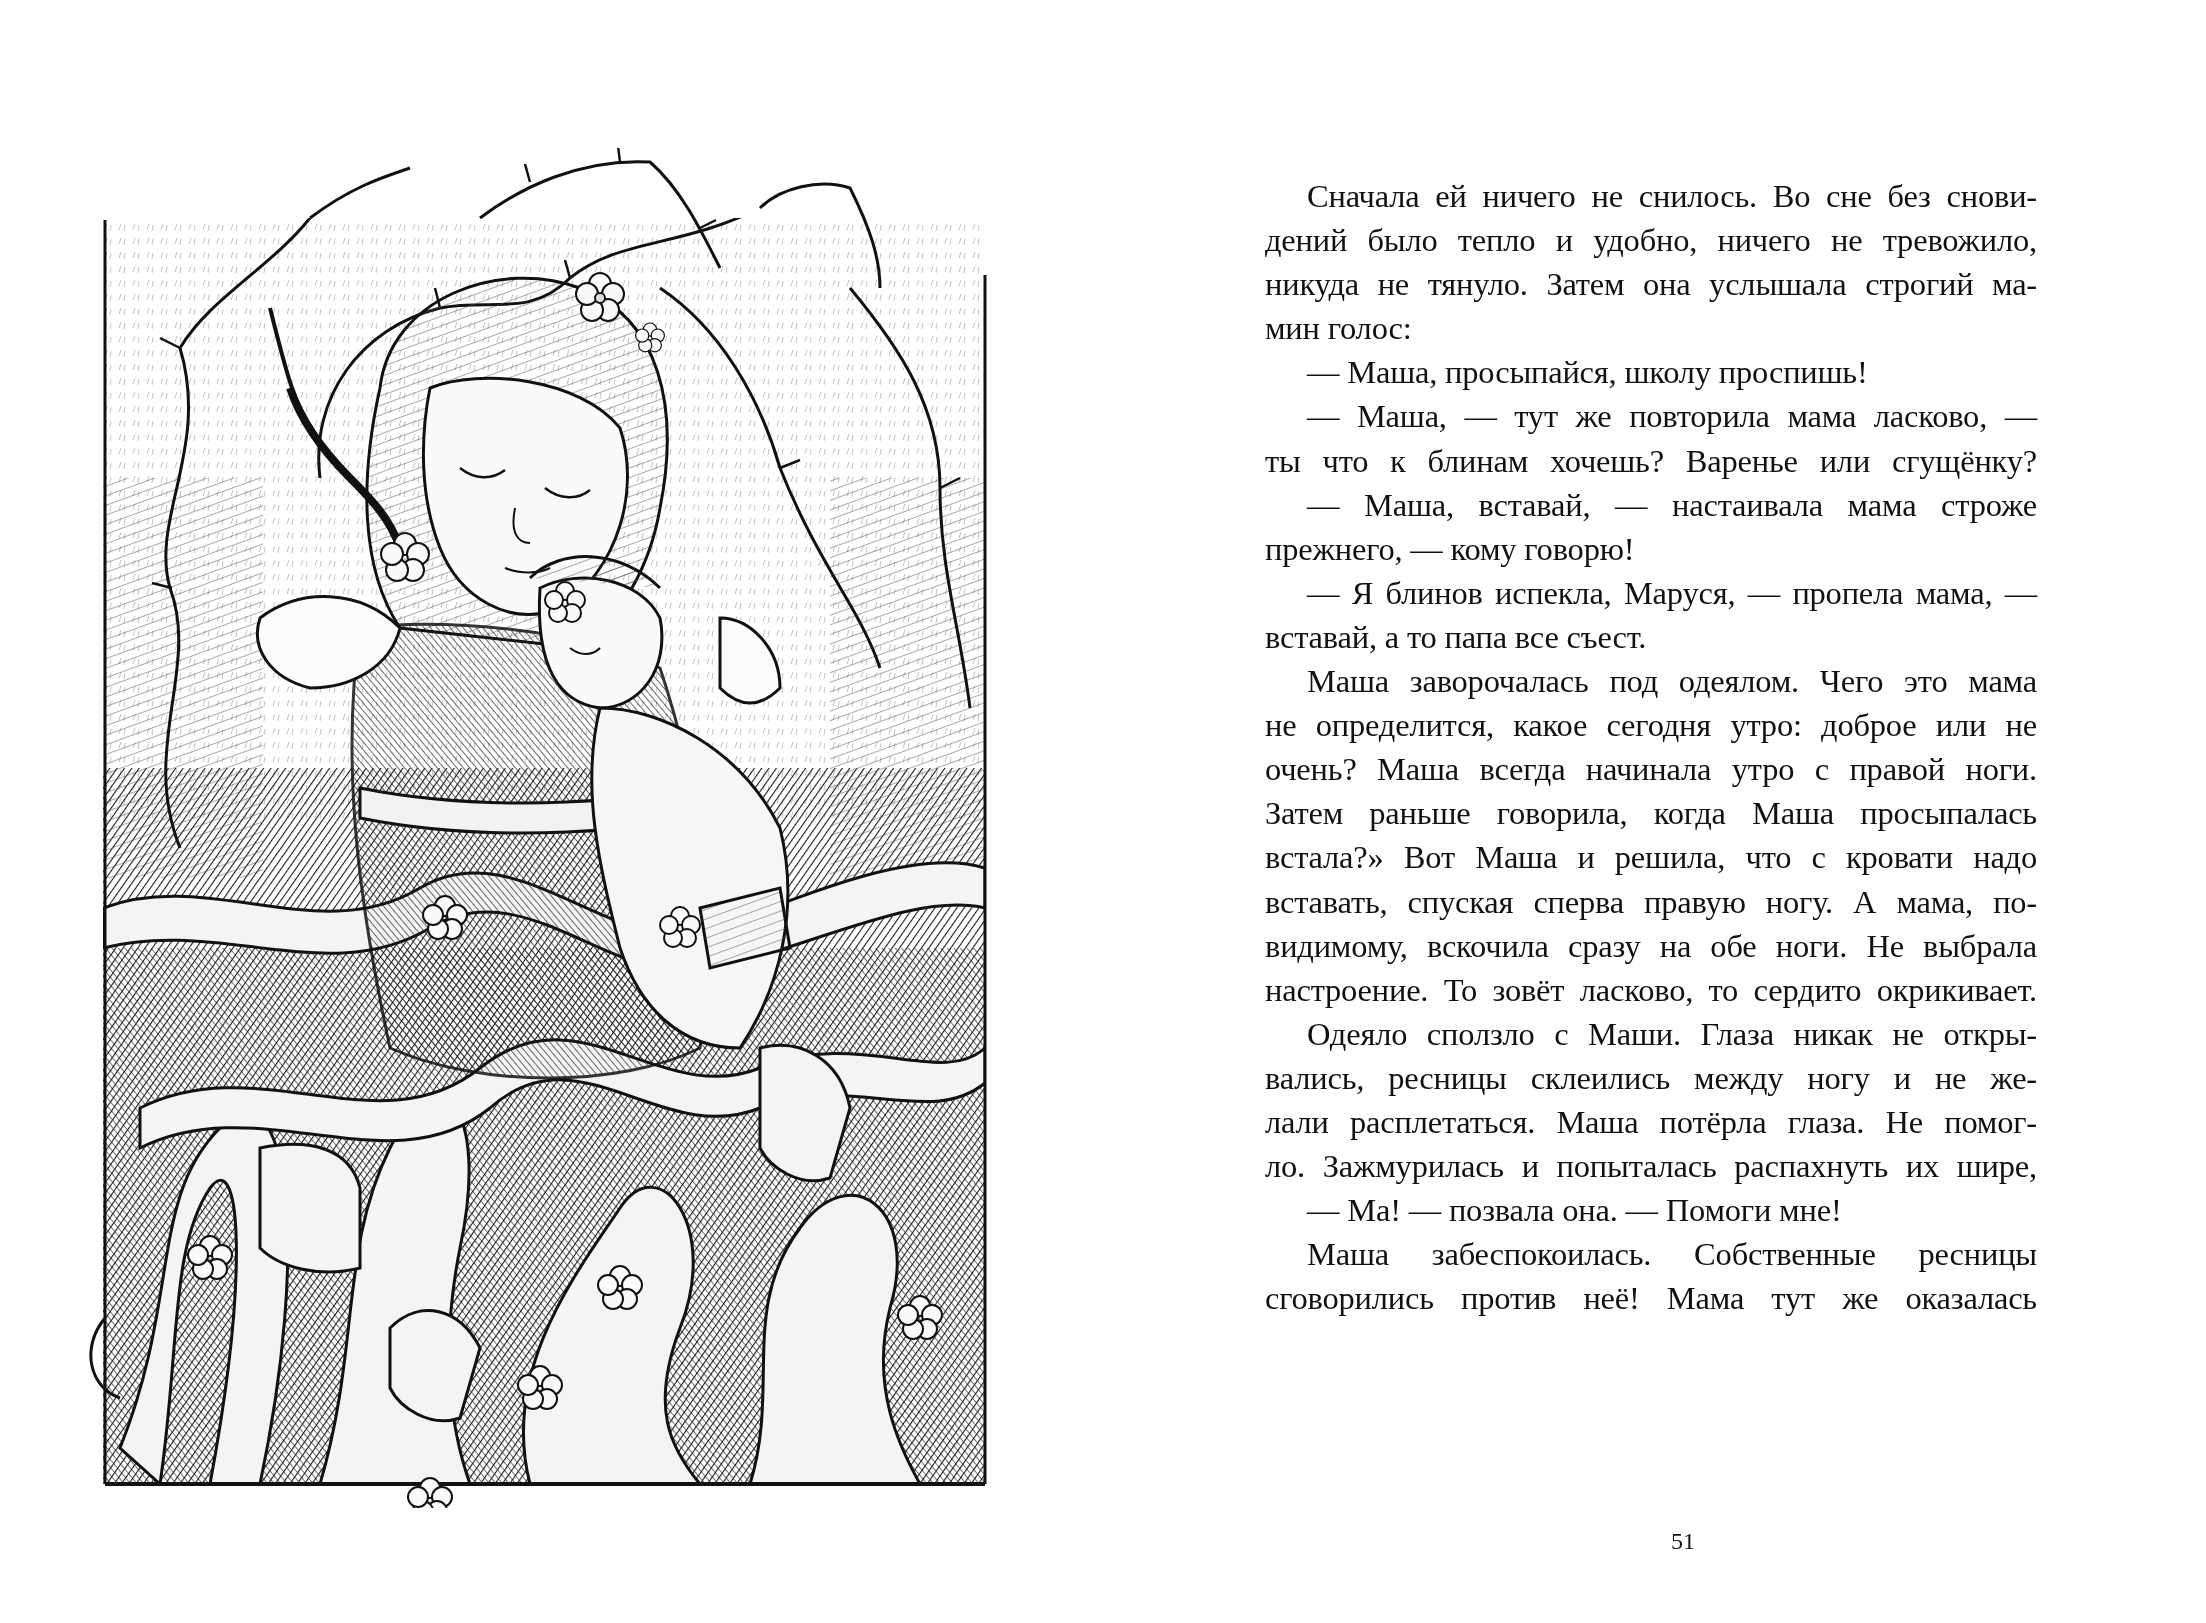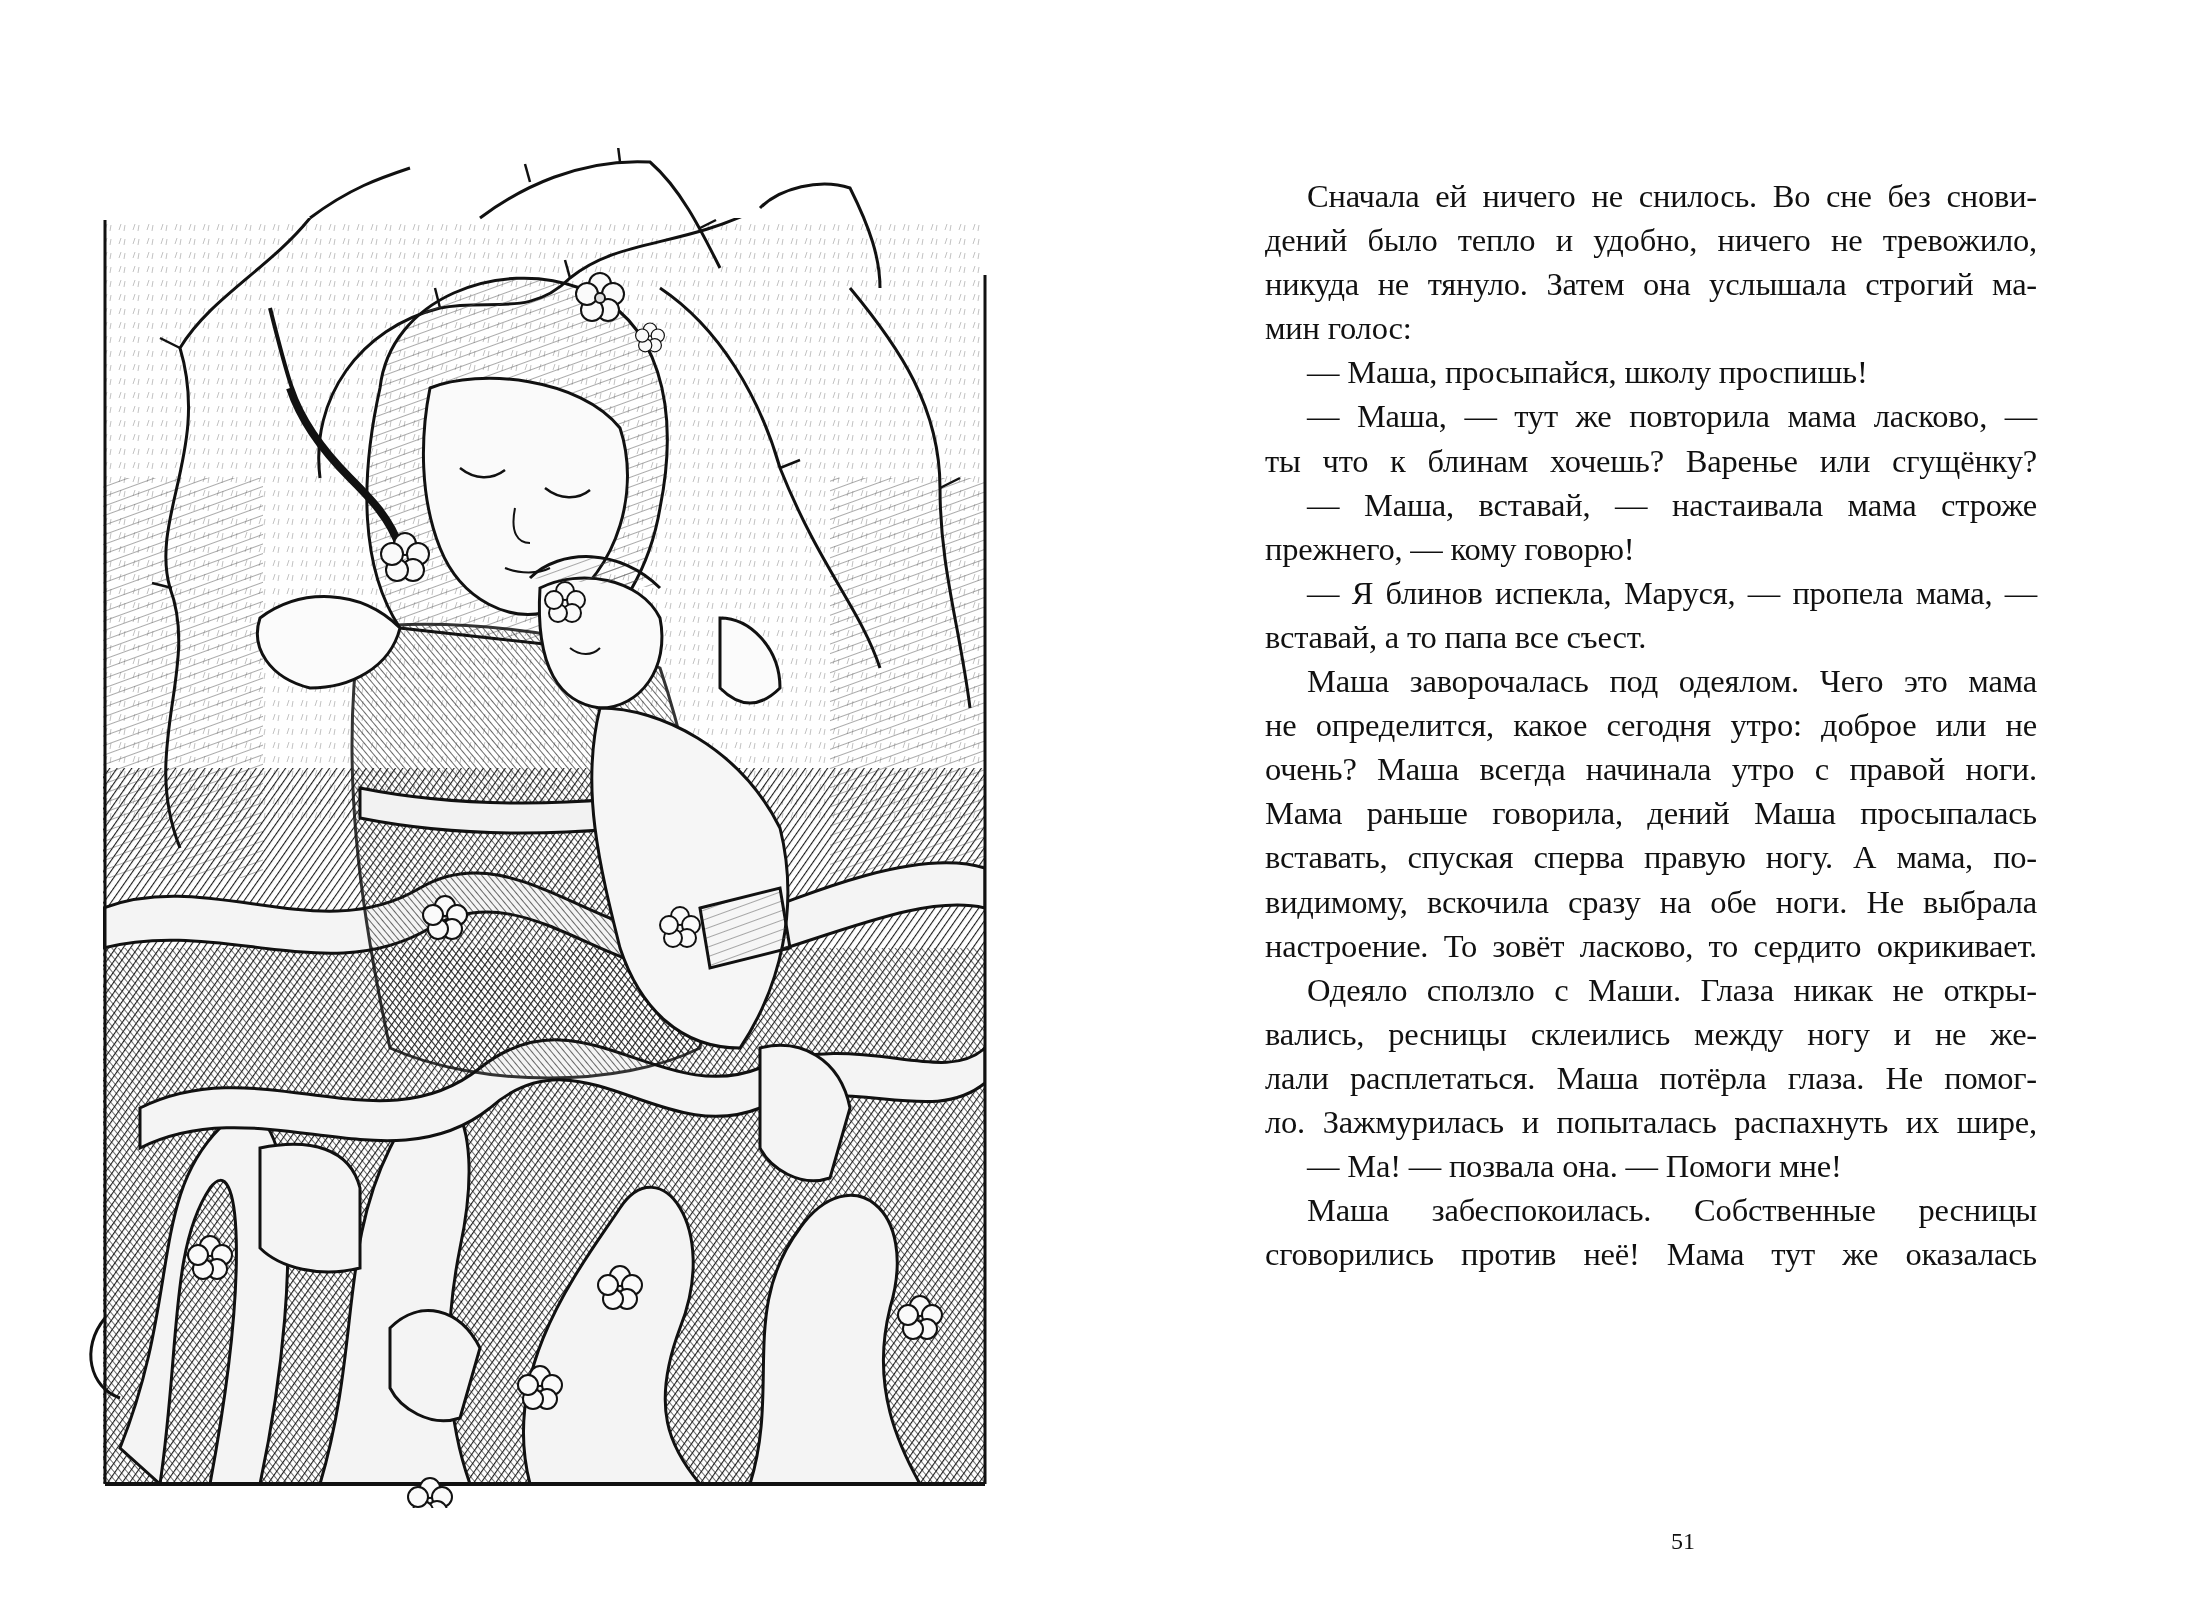--- a/index.html
+++ b/index.html
@@ -224,21 +224,22 @@
         <div class="line indent last">— Маша, просыпайся, школу проспишь!</div>
         <div class="line indent justify">— Маша, — тут же повторила мама ласково, —</div>
         <div class="line justify">ты что к блинам хочешь? Варенье или сгущёнку?</div>
         <div class="line indent justify">— Маша, вставай, — настаивала мама строже</div>
         <div class="line last">прежнего, — кому говорю!</div>
         <div class="line indent justify">— Я блинов испекла, Маруся, — пропела мама, —</div>
         <div class="line last">вставай, а то папа все съест.</div>
         <div class="line indent justify">Маша заворочалась под одеялом. Чего это мама</div>
         <div class="line justify">не определится, какое сегодня утро: доброе или не</div>
         <div class="line justify">очень? Маша всегда начинала утро с правой ноги.</div>
-        <div class="line justify">Мама раньше говорила, дений Маша просыпалась</div>
+        <div class="line justify">Затем раньше говорила, когда Маша просыпалась</div>
+        <div class="line justify">встала?» Вот Маша и решила, что с кровати надо</div>
         <div class="line justify">вставать, спуская сперва правую ногу. А мама, по-</div>
         <div class="line justify">видимому, вскочила сразу на обе ноги. Не выбрала</div>
         <div class="line justify">настроение. То зовёт ласково, то сердито окрикивает.</div>
         <div class="line indent justify">Одеяло сползло с Маши. Глаза никак не откры-</div>
         <div class="line justify">вались, ресницы склеились между ногу и не же-</div>
         <div class="line justify">лали расплетаться. Маша потёрла глаза. Не помог-</div>
         <div class="line justify">ло. Зажмурилась и попыталась распахнуть их шире,</div>
         <div class="line indent last">— Ма! — позвала она. — Помоги мне!</div>
         <div class="line indent justify">Маша забеспокоилась. Собственные ресницы</div>
         <div class="line justify">сговорились против неё! Мама тут же оказалась</div>

